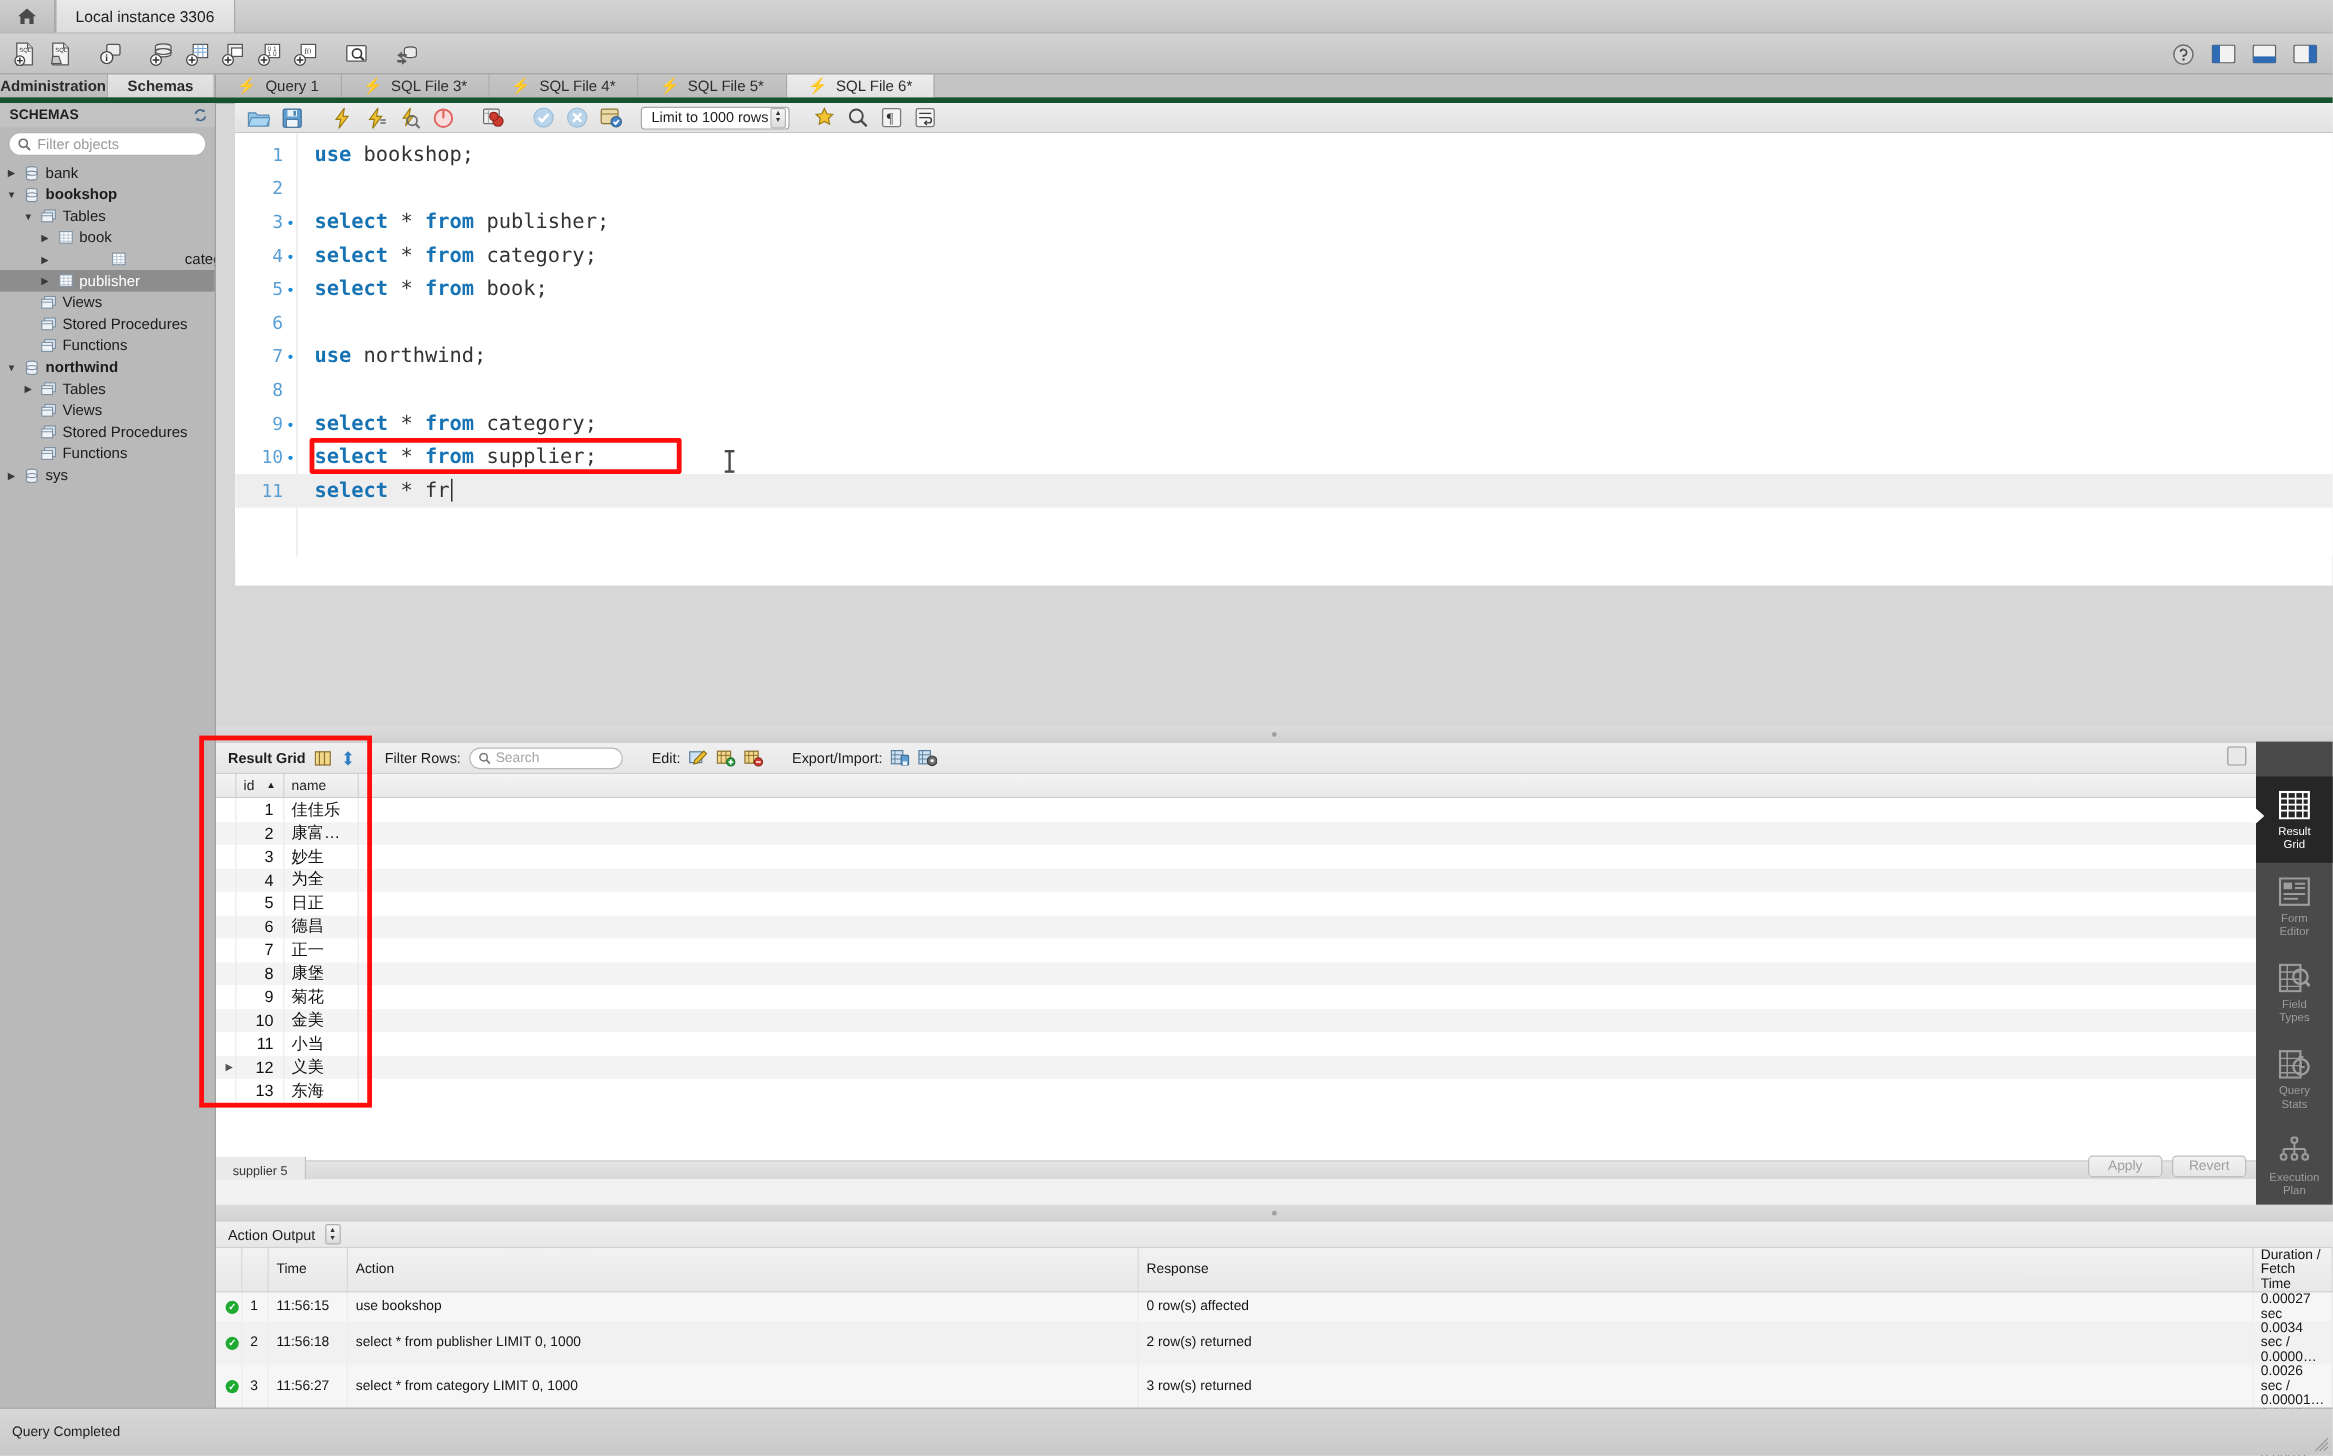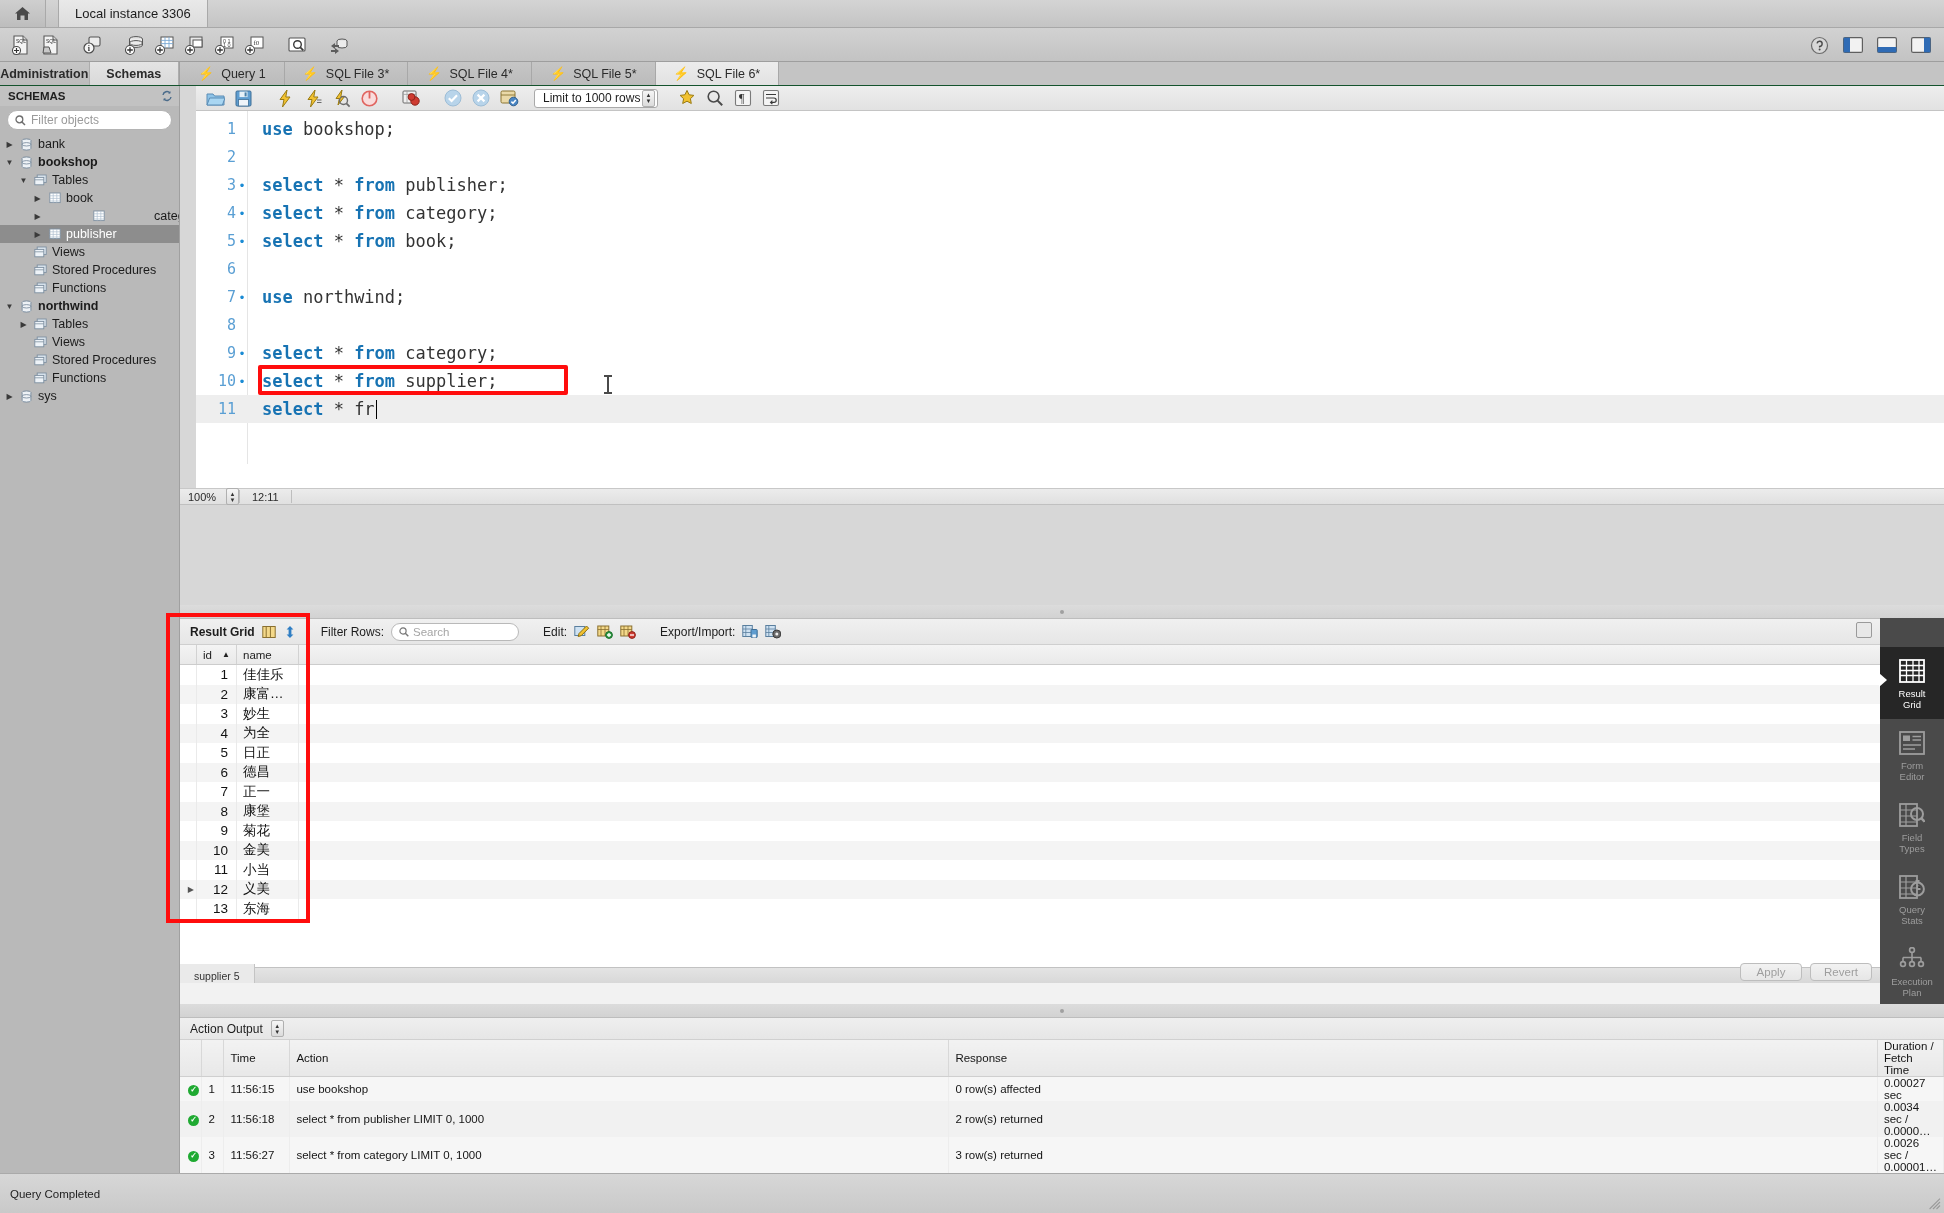--- a/index.html
+++ b/index.html
@@ -21,36 +21,36 @@
   }
   .home-btn {
     width: 46px; height: 27px; display: flex; align-items: center; justify-content: center;
     background: linear-gradient(#cfcfcf,#bdbdbd); border-right: 1px solid #a9a9a9;
   }
   .conn-tab {
     height: 27px; min-width: 148px; padding: 0 16px;
     background: linear-gradient(#e9e9e9,#dcdcdc);
     border-left: 1px solid #a9a9a9; border-right: 1px solid #a9a9a9;
     display: flex; align-items: center; justify-content: center;
-    font-size: 13px; color: #1c1c1c; margin-left: 12px;
+    font-size: 13px; color: #1c1c1c;
   }
 
   
   .main-toolbar {
     height: 34px; background: linear-gradient(#d2d2d2,#c3c3c3);
     border-bottom: 1px solid #9e9e9e;
     display: flex; align-items: center; padding: 0 6px;
     position: relative;
   }
   .tb-icon { width: 30px; height: 28px; display:flex; align-items:center; justify-content:center; }
   .tb-sep { width: 12px; }
   .tb-right { position: absolute; right: 8px; top: 0; height: 34px; display: flex; align-items: center; gap: 4px; }
 
   
-  .secondrow { display: flex; height: 24px; background: #c9c9c9; border-bottom: 1px solid #14532d; }
+  .secondrow { display: flex; height: 24px; background: #c9c9c9; border-bottom: 5px solid #14532d; }
   .left-tabs { width: 180px; display: flex; border-right: 1px solid #a0a0a0; }
   .ltab {
     flex: 1; display: flex; align-items: center; justify-content: center;
     font-size: 12.5px; font-weight: bold; color: #2b2b2b;
     background: linear-gradient(#c6c6c6,#bcbcbc);
     border-right: 1px solid #adadad;
   }
   .ltab.active { background: linear-gradient(#e4e4e4,#d9d9d9); }
   .editor-tabs { flex: 1; display: flex; background: #c4c4c4; }
   .etab {
@@ -801,30 +801,20 @@
             <span class="ln">11</span>
             <span class="dot"></span>
             <span class="code-text"><span class="kw">select</span><span class="op"> * fr</span><span class="caret"></span></span>
           </div>
         </div>
       <div class="redbox" id="editor-redbox" style="left: 62px; top: 254px; width: 310px; height: 30px; border-color: rgb(255, 13, 13);"></div>
       <div class="ibeam" style="left:411px;top:265px;"></div>
     </div>
   </div>
 
-  <div class="status-strip">
-    <div class="zoom-cell">100%</div>
-    <span class="stepper">
-      <span>▲</span>
-      <span>▼</span>
-    </span>
-    <div class="strip-sep"></div>
-    <div class="pos-cell">12:11</div>
-    <div class="strip-sep"></div>
-  </div>
 
   <div class="splitter" style="top:605px;">
     <span class="grip"></span>
   </div>
 
   <div class="result-pane">
     <div class="rg-toolbar">
       <span class="rg-label">Result Grid</span>
       <span>
         <svg width="14" height="14" viewBox="0 0 14 14">

